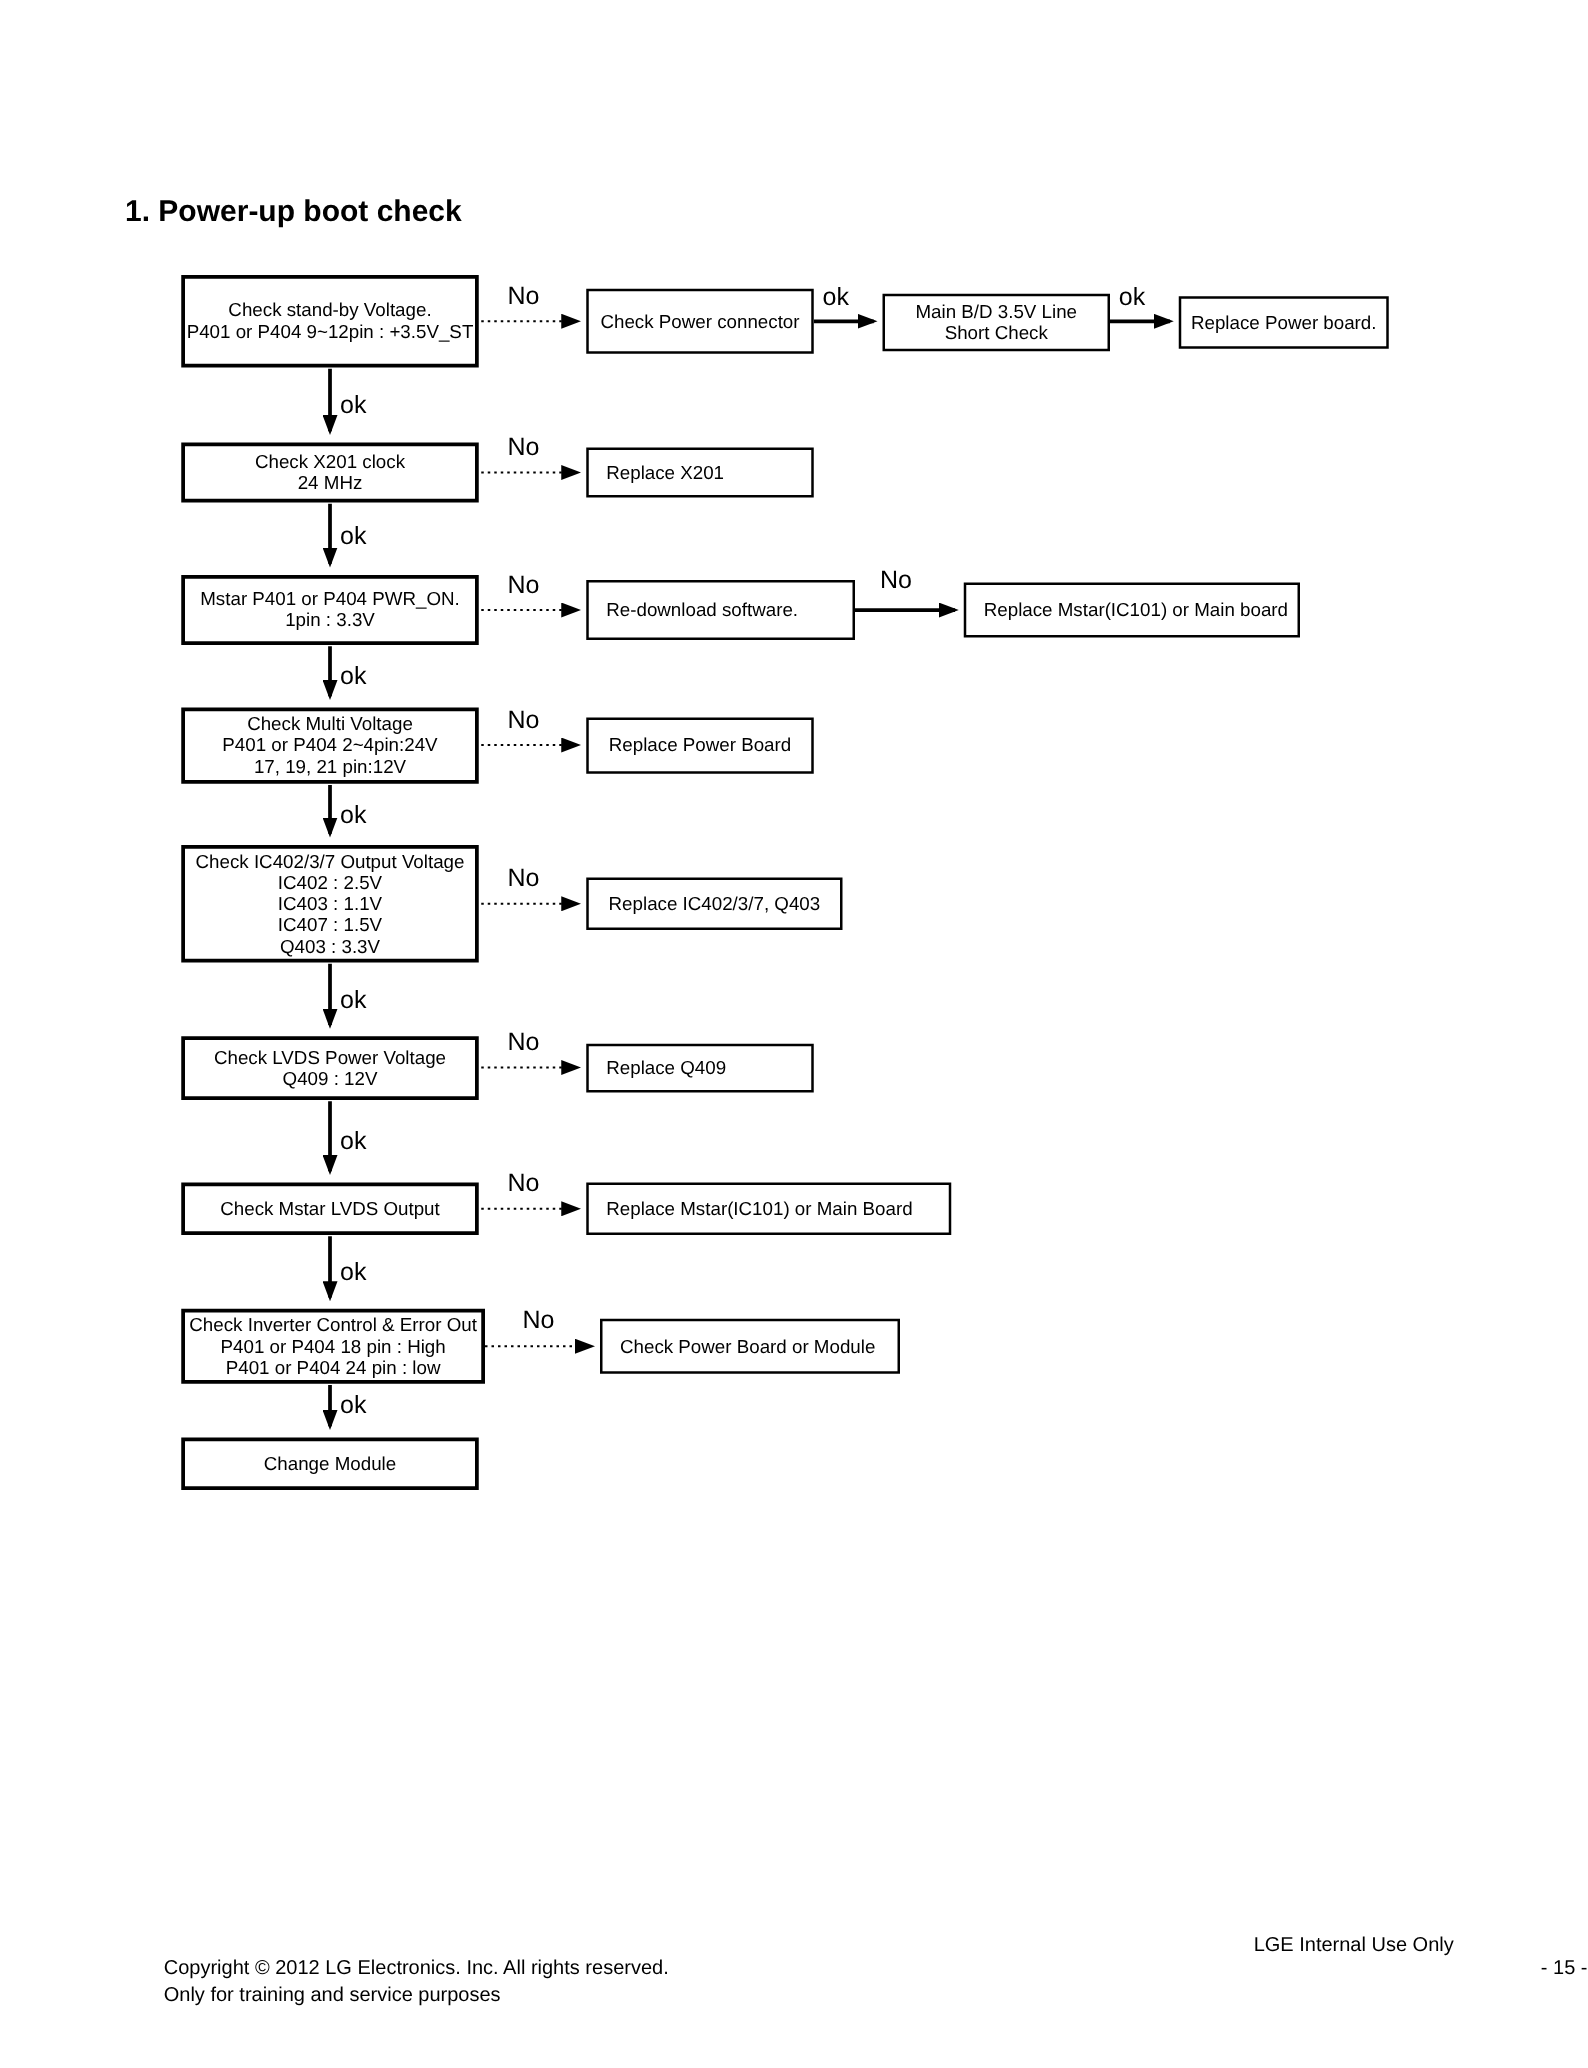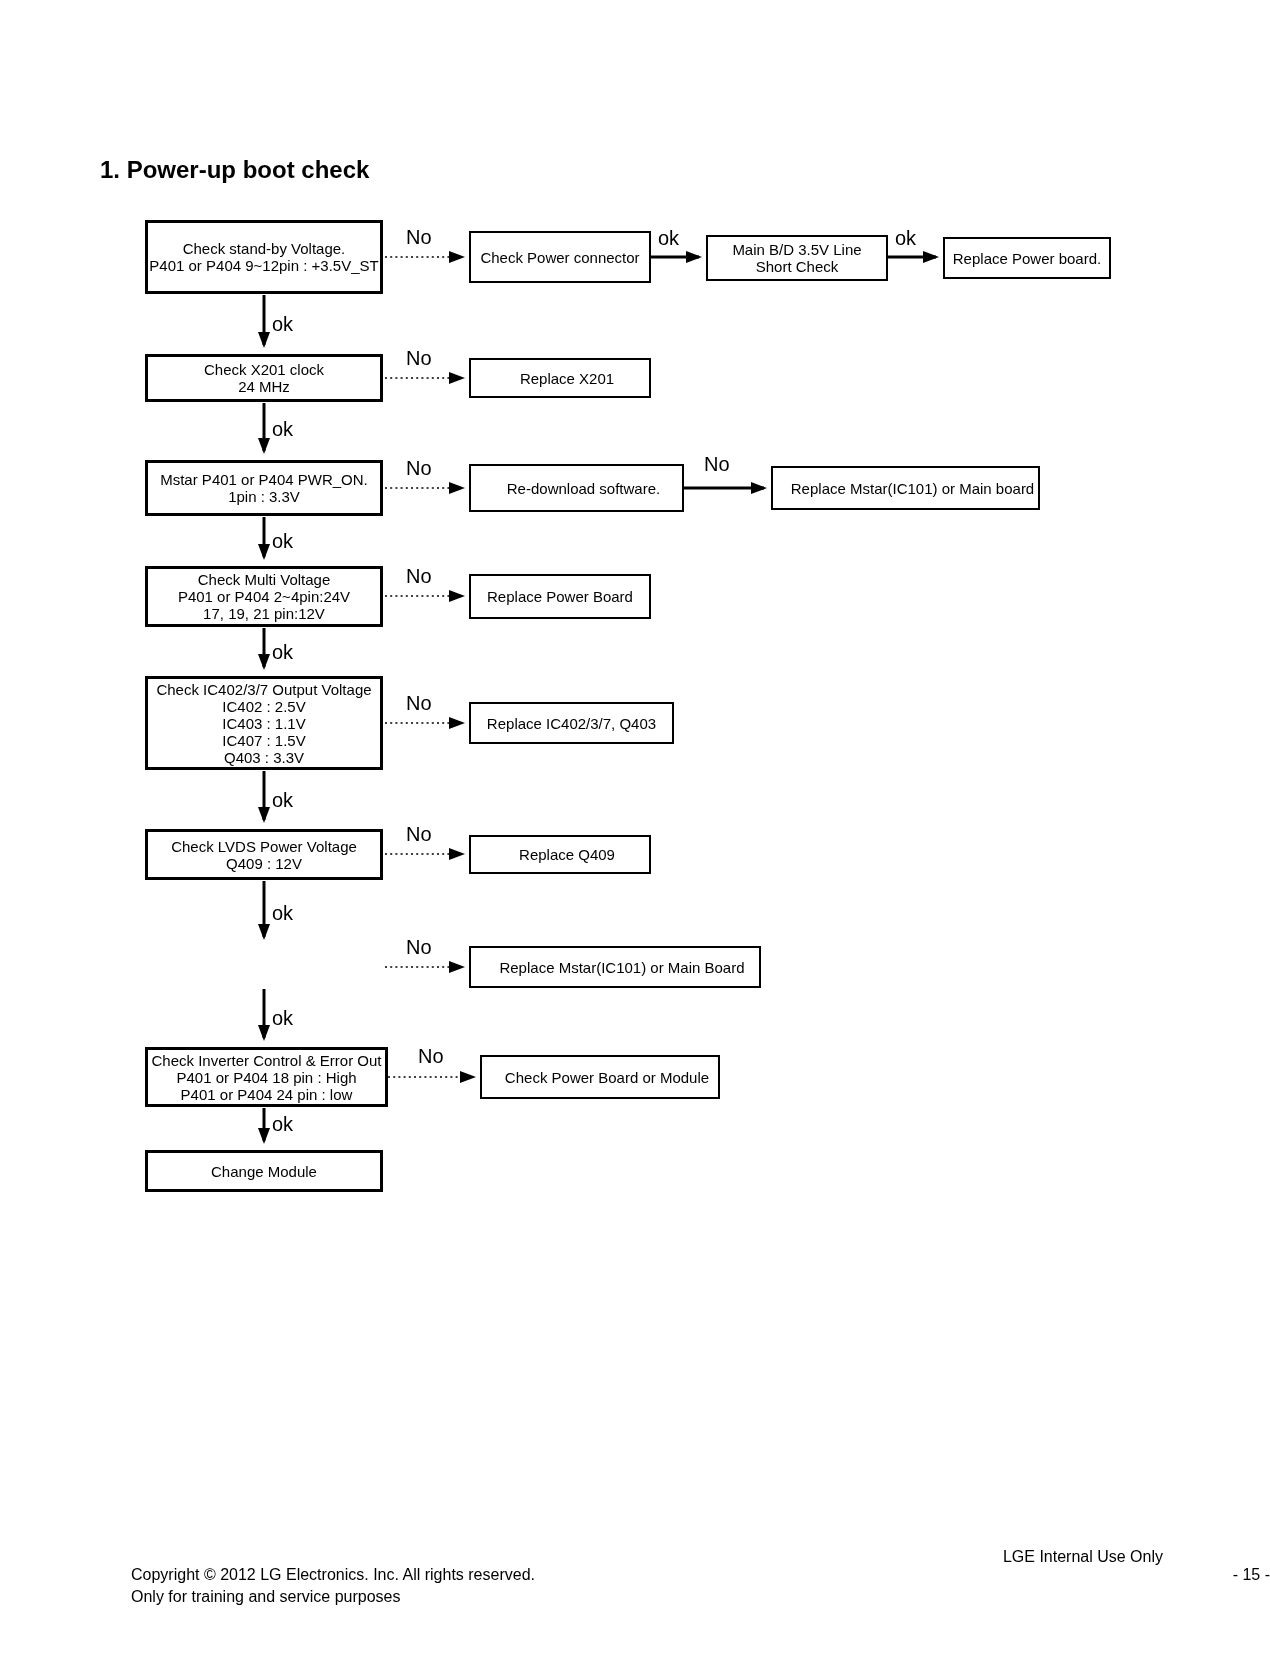--- a/index.html
+++ b/index.html
@@ -10,21 +10,21 @@
   .section{position:absolute;left:100px;top:156px;font-size:24px;font-weight:bold;}
   .arrows{position:absolute;left:0;top:0;pointer-events:none;}
   .arrows line{stroke:#000;}
   .sv{stroke-width:3;marker-end:url(#ah);}
   .dv{stroke-width:1.6;stroke-dasharray:2 3.2;marker-end:url(#ah);}
   .node{position:absolute;box-sizing:border-box;background:#fff;border:2px solid #000;
         display:flex;flex-direction:column;justify-content:center;align-items:center;
         text-align:center;font-size:15px;}
   .node .ln{line-height:17px;white-space:nowrap;}
   .c1{border-width:3px;}
-  .leftal{align-items:center;text-align:left;padding-left:14px;}
+  .leftal{align-items:flex-start;text-align:left;padding-left:14px;}
   .lbl{position:absolute;font-size:20px;line-height:24px;}
   .footer-left{position:absolute;left:103px;top:1564px;font-size:16px;line-height:22px;margin-left:28px;}
   .footer-page{position:absolute;left:0;top:1566px;width:1270px;text-align:right;font-size:16px;}
   .footer-right{position:absolute;right:107px;top:1548px;font-size:16px;}
 </style>
 </head>
 <body>
 
 <div class="page">
 
@@ -80,20 +80,23 @@
   <div class="node c1" style="left:145px;top:676px;width:238px;height:94px">
     <div class="ln">Check IC402/3/7 Output Voltage</div>
     <div class="ln">IC402 : 2.5V</div>
     <div class="ln">IC403 : 1.1V</div>
     <div class="ln">IC407 : 1.5V</div>
     <div class="ln">Q403 : 3.3V</div>
   </div>
   <div class="node c1" style="left:145px;top:829px;width:238px;height:51px">
     <div class="ln">Check LVDS Power Voltage</div>
     <div class="ln">Q409 : 12V</div>
+  </div>
+  <div class="node c1" style="left:145px;top:946px;width:238px;height:42px">
+    <div class="ln">Check Mstar LVDS Output</div>
   </div>
   <div class="node c1" style="left:145px;top:1047px;width:243px;height:60px">
     <div class="ln">Check Inverter Control &amp; Error Out</div>
     <div class="ln">P401 or P404 18 pin : High</div>
     <div class="ln">P401 or P404 24 pin : low</div>
   </div>
   <div class="node c1" style="left:145px;top:1150px;width:238px;height:42px">
     <div class="ln">Change Module</div>
   </div>
 

